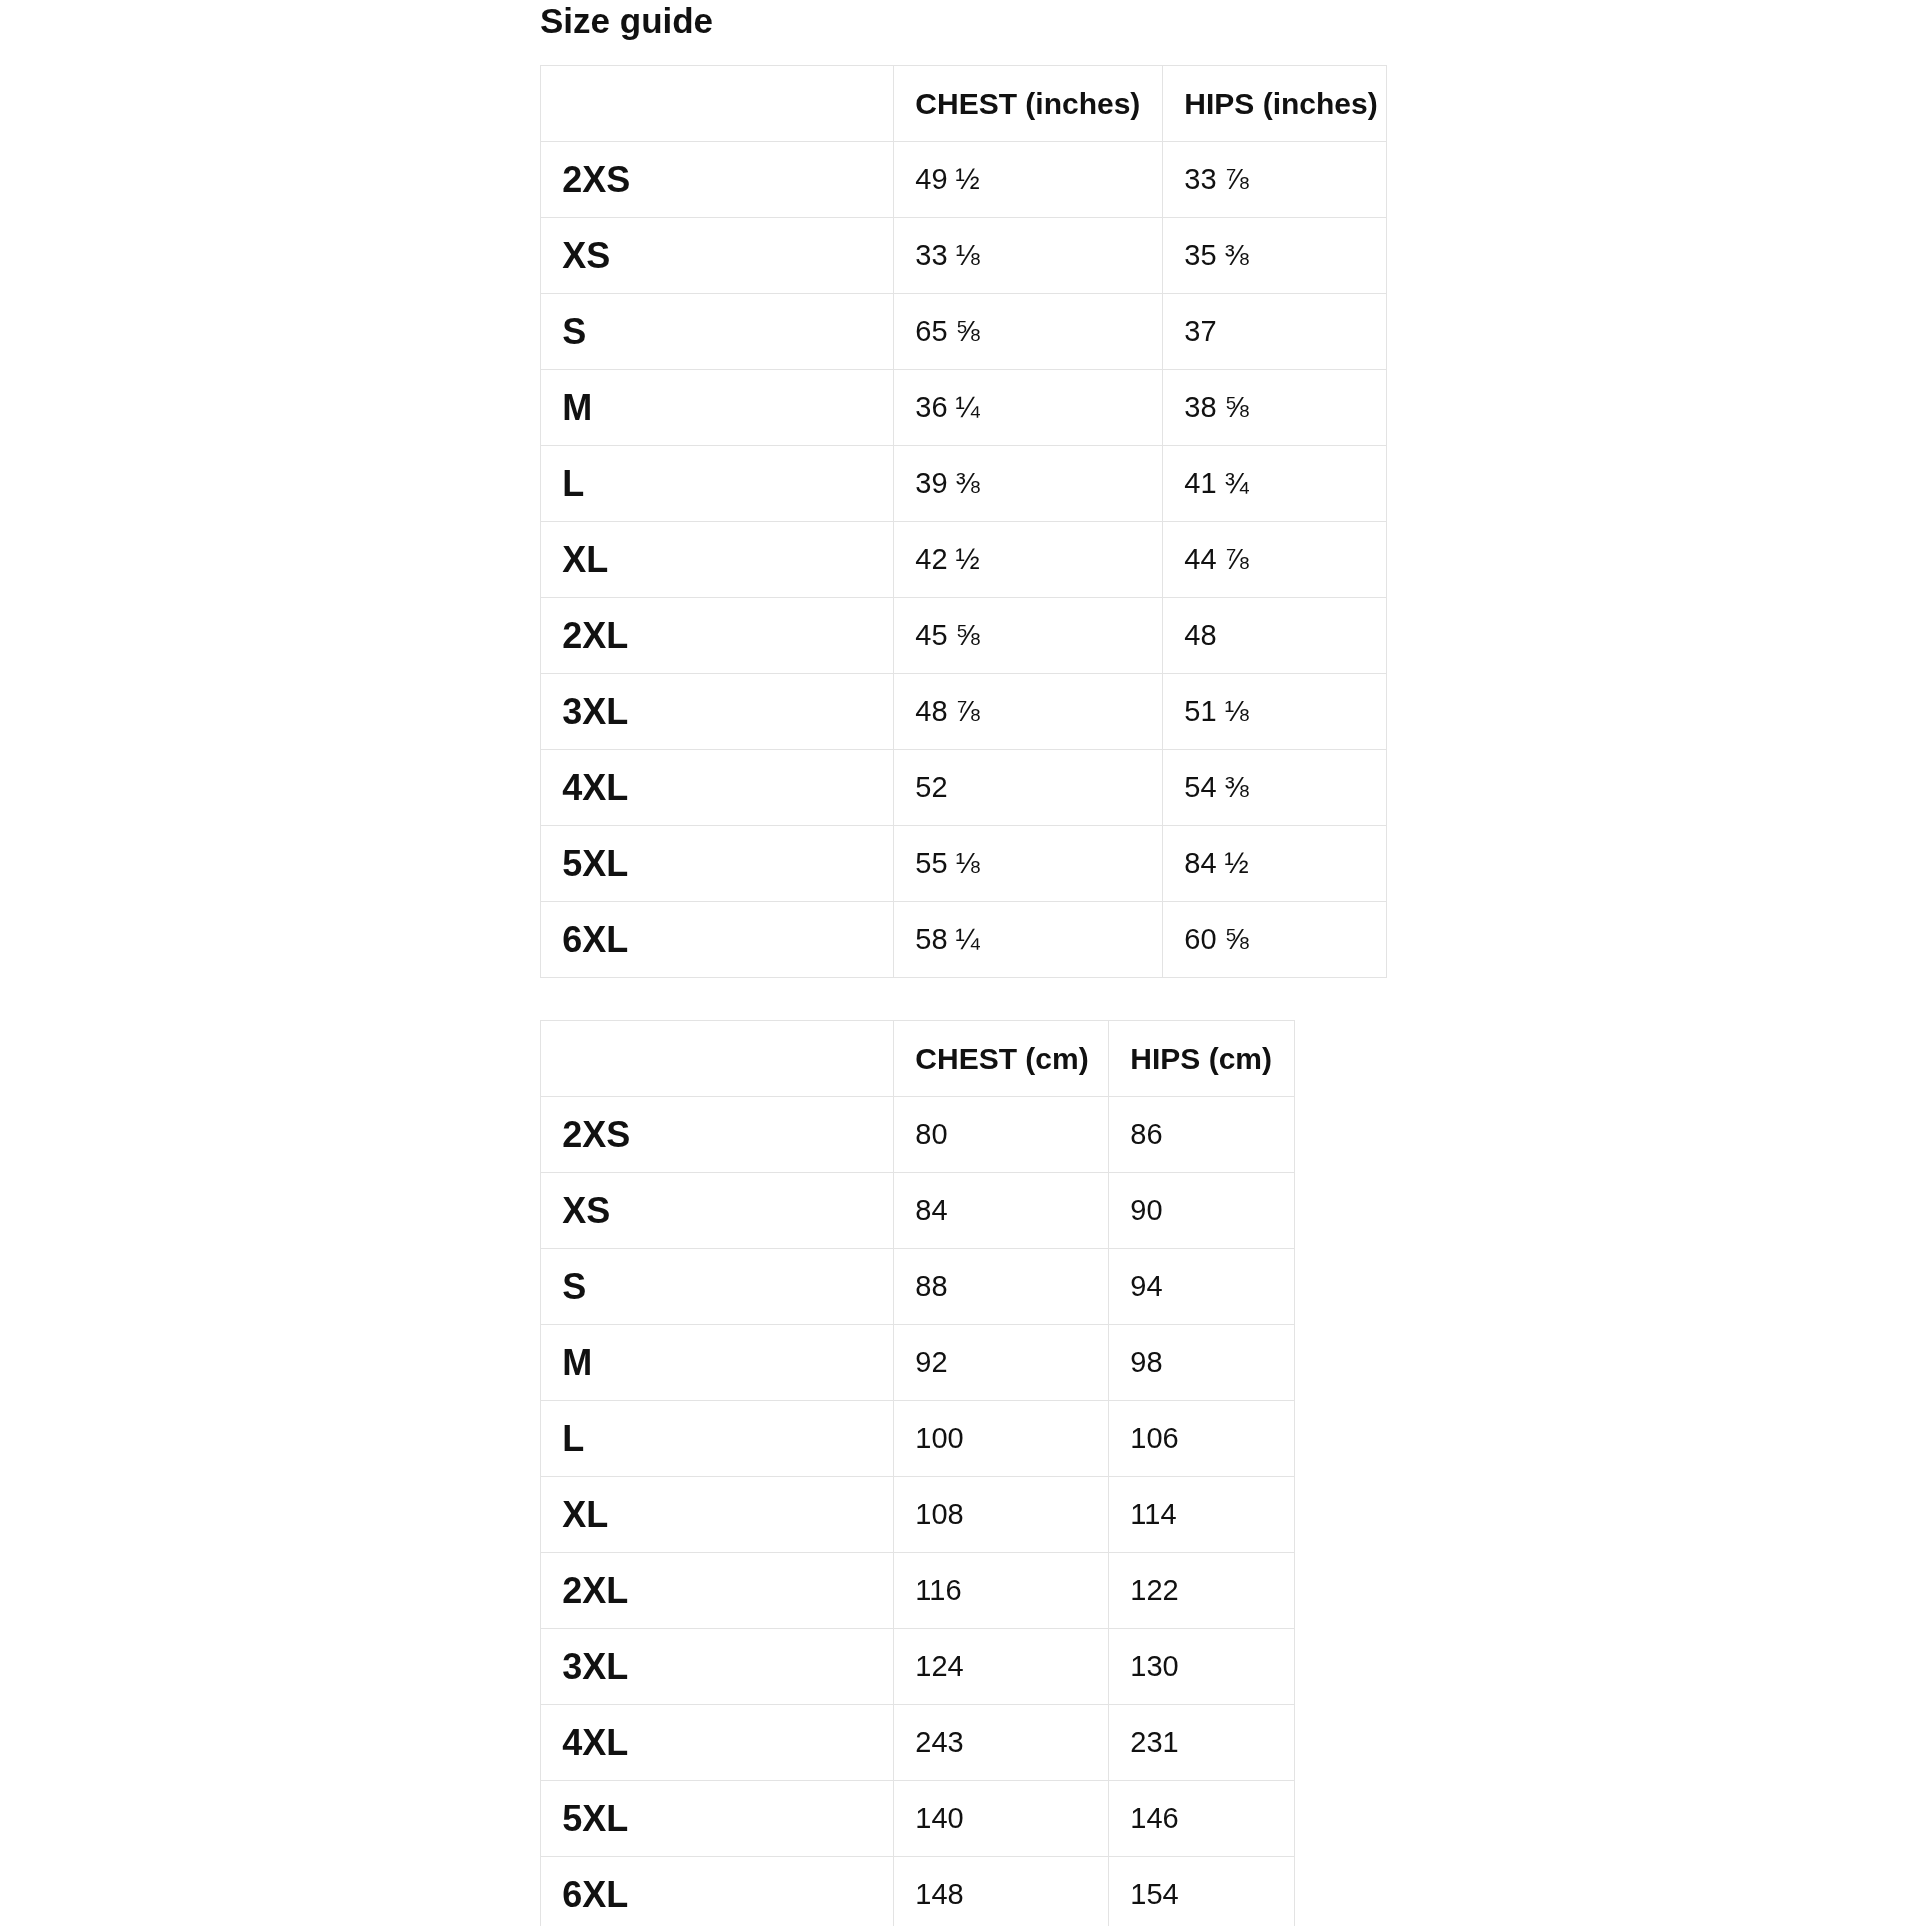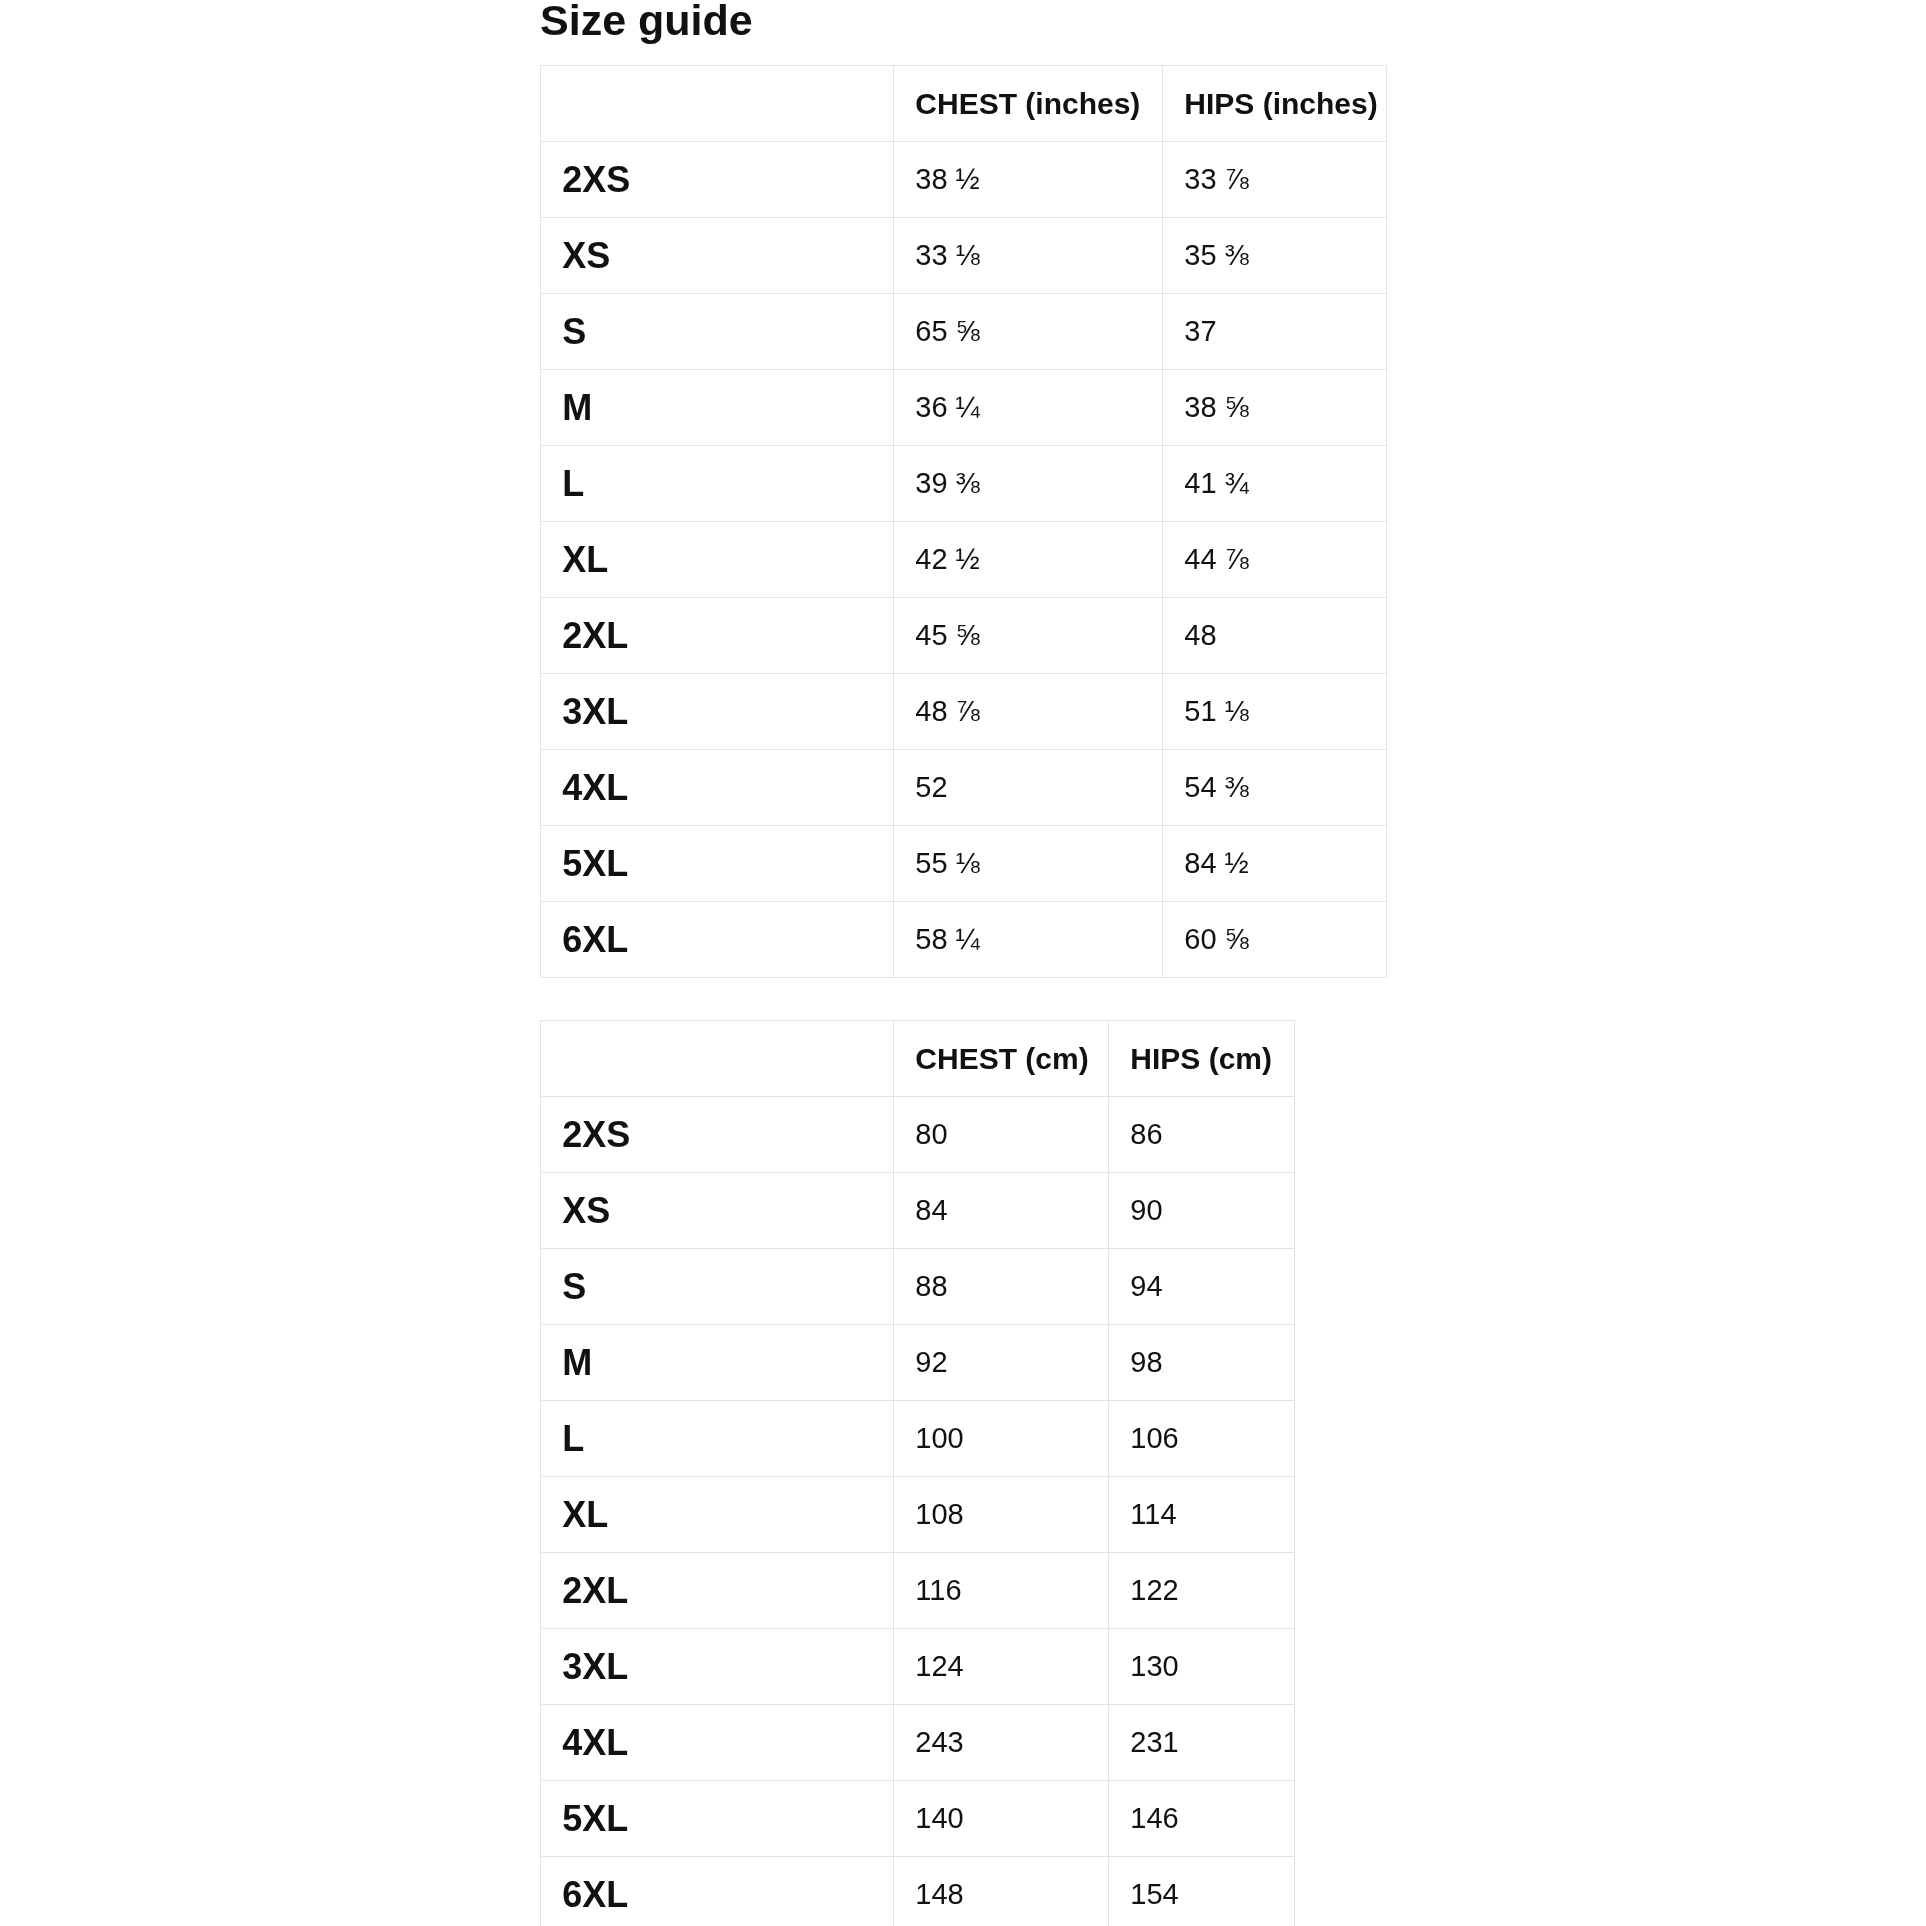--- a/index.html
+++ b/index.html
@@ -11,21 +11,21 @@
     overflow: hidden;
     font-family: "Liberation Sans", "DejaVu Sans", sans-serif;
     color: #111111;
   }
   .content {
     position: absolute;
     left: 540px;
     top: 0;
   }
   .page-title {
-    font-size: 43px;
+    font-size: 35px;
     line-height: 41px;
     font-weight: 700;
     margin: 0 0 24px 0;
     color: #111111;
   }
   table.size-table {
     border-collapse: collapse;
     table-layout: fixed;
   }
   table.size-table th,
@@ -76,21 +76,21 @@
     <thead>
       <tr>
         <th></th>
         <th>CHEST (inches)</th>
         <th>HIPS (inches)</th>
       </tr>
     </thead>
     <tbody>
       <tr>
         <td class="size-cell">2XS</td>
-        <td>38 ½</td>
+        <td>49 ½</td>
         <td>33 ⅞</td>
       </tr>
       <tr>
         <td class="size-cell">XS</td>
         <td>33 ⅛</td>
         <td>35 ⅜</td>
       </tr>
       <tr>
         <td class="size-cell">S</td>
         <td>65 ⅝</td>

